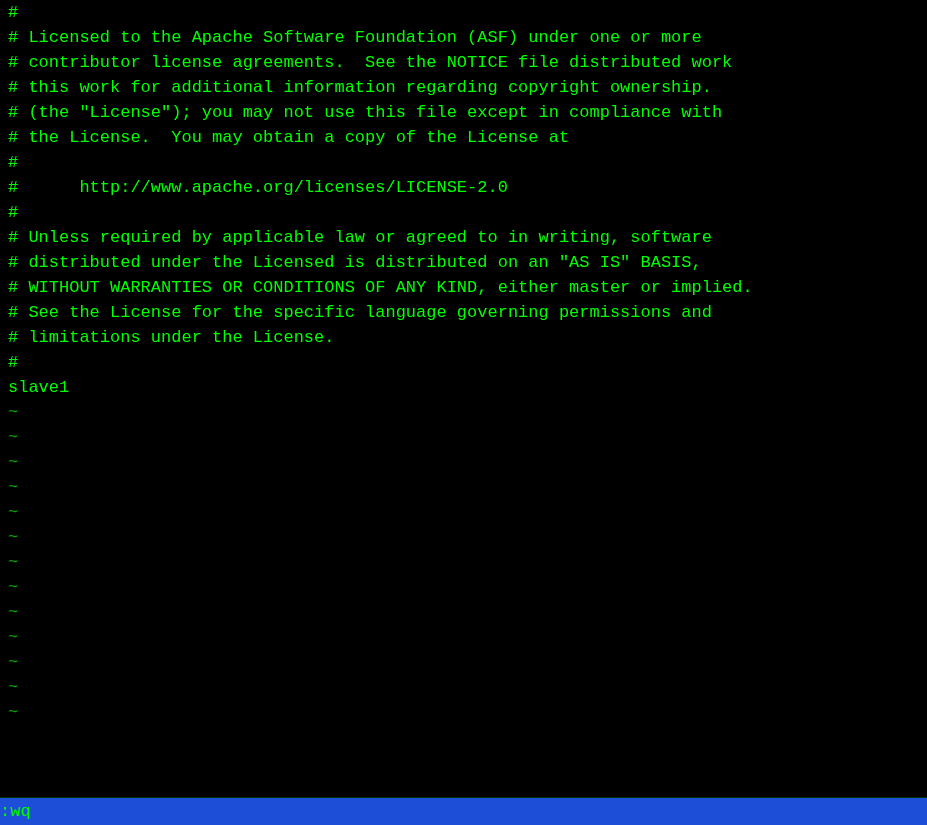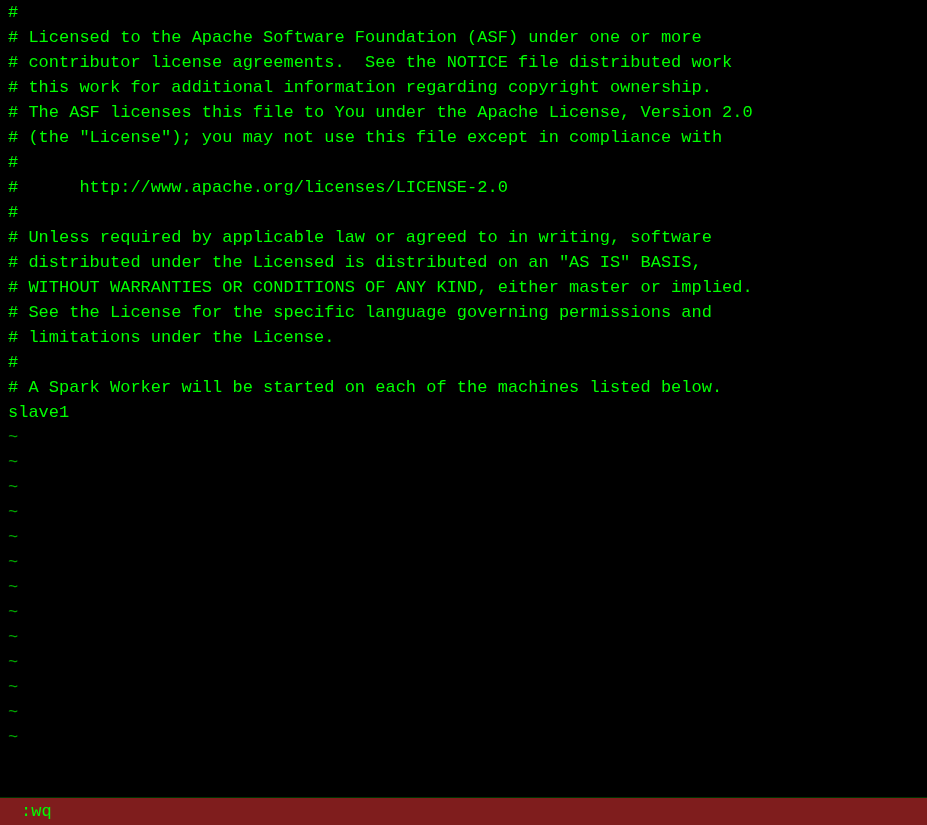--- a/index.html
+++ b/index.html
@@ -43,56 +43,55 @@
     .tilde-line {
       color: #00aa00;
       font-size: 17px;
       line-height: 25px;
       white-space: pre;
       font-family: 'Courier New', Courier, monospace;
       padding-left: 8px;
     }
 
     #status-bar {
-      background-color: #7f1d1d;
+      background-color: #1d4ed8;
       border-top: 1px solid #003300;
       height: 28px;
       display: flex;
       align-items: center;
-      padding-left: 21px;
+      padding-left: 0;
     }
 
     #status-text {
       color: #00ff00;
       font-size: 17px;
       font-family: 'Courier New', Courier, monospace;
     }
   </style>
 </head>
 <body>
 
 <div id="editor">
   <div id="content-area">
       <div class="code-line">#</div>
       <div class="code-line"># Licensed to the Apache Software Foundation (ASF) under one or more</div>
       <div class="code-line"># contributor license agreements.  See the NOTICE file distributed work</div>
       <div class="code-line"># this work for additional information regarding copyright ownership.</div>
-      <div class="code-line"># The ASF licenses this file to You under the Apache License, Version 2.0</div>
       <div class="code-line"># (the "License"); you may not use this file except in compliance with</div>
+      <div class="code-line"># the License.  You may obtain a copy of the License at</div>
       <div class="code-line">#</div>
       <div class="code-line">#      http://www.apache.org/licenses/LICENSE-2.0</div>
       <div class="code-line">#</div>
       <div class="code-line"># Unless required by applicable law or agreed to in writing, software</div>
       <div class="code-line"># distributed under the Licensed is distributed on an "AS IS" BASIS,</div>
       <div class="code-line"># WITHOUT WARRANTIES OR CONDITIONS OF ANY KIND, either master or implied.</div>
       <div class="code-line"># See the License for the specific language governing permissions and</div>
       <div class="code-line"># limitations under the License.</div>
       <div class="code-line">#</div>
       <div class="code-line"></div>
-      <div class="code-line"># A Spark Worker will be started on each of the machines listed below.</div>
       <div class="code-line">slave1</div>
       <div class="tilde-line">~</div>
       <div class="tilde-line">~</div>
       <div class="tilde-line">~</div>
       <div class="tilde-line">~</div>
       <div class="tilde-line">~</div>
       <div class="tilde-line">~</div>
       <div class="tilde-line">~</div>
       <div class="tilde-line">~</div>
       <div class="tilde-line">~</div>

